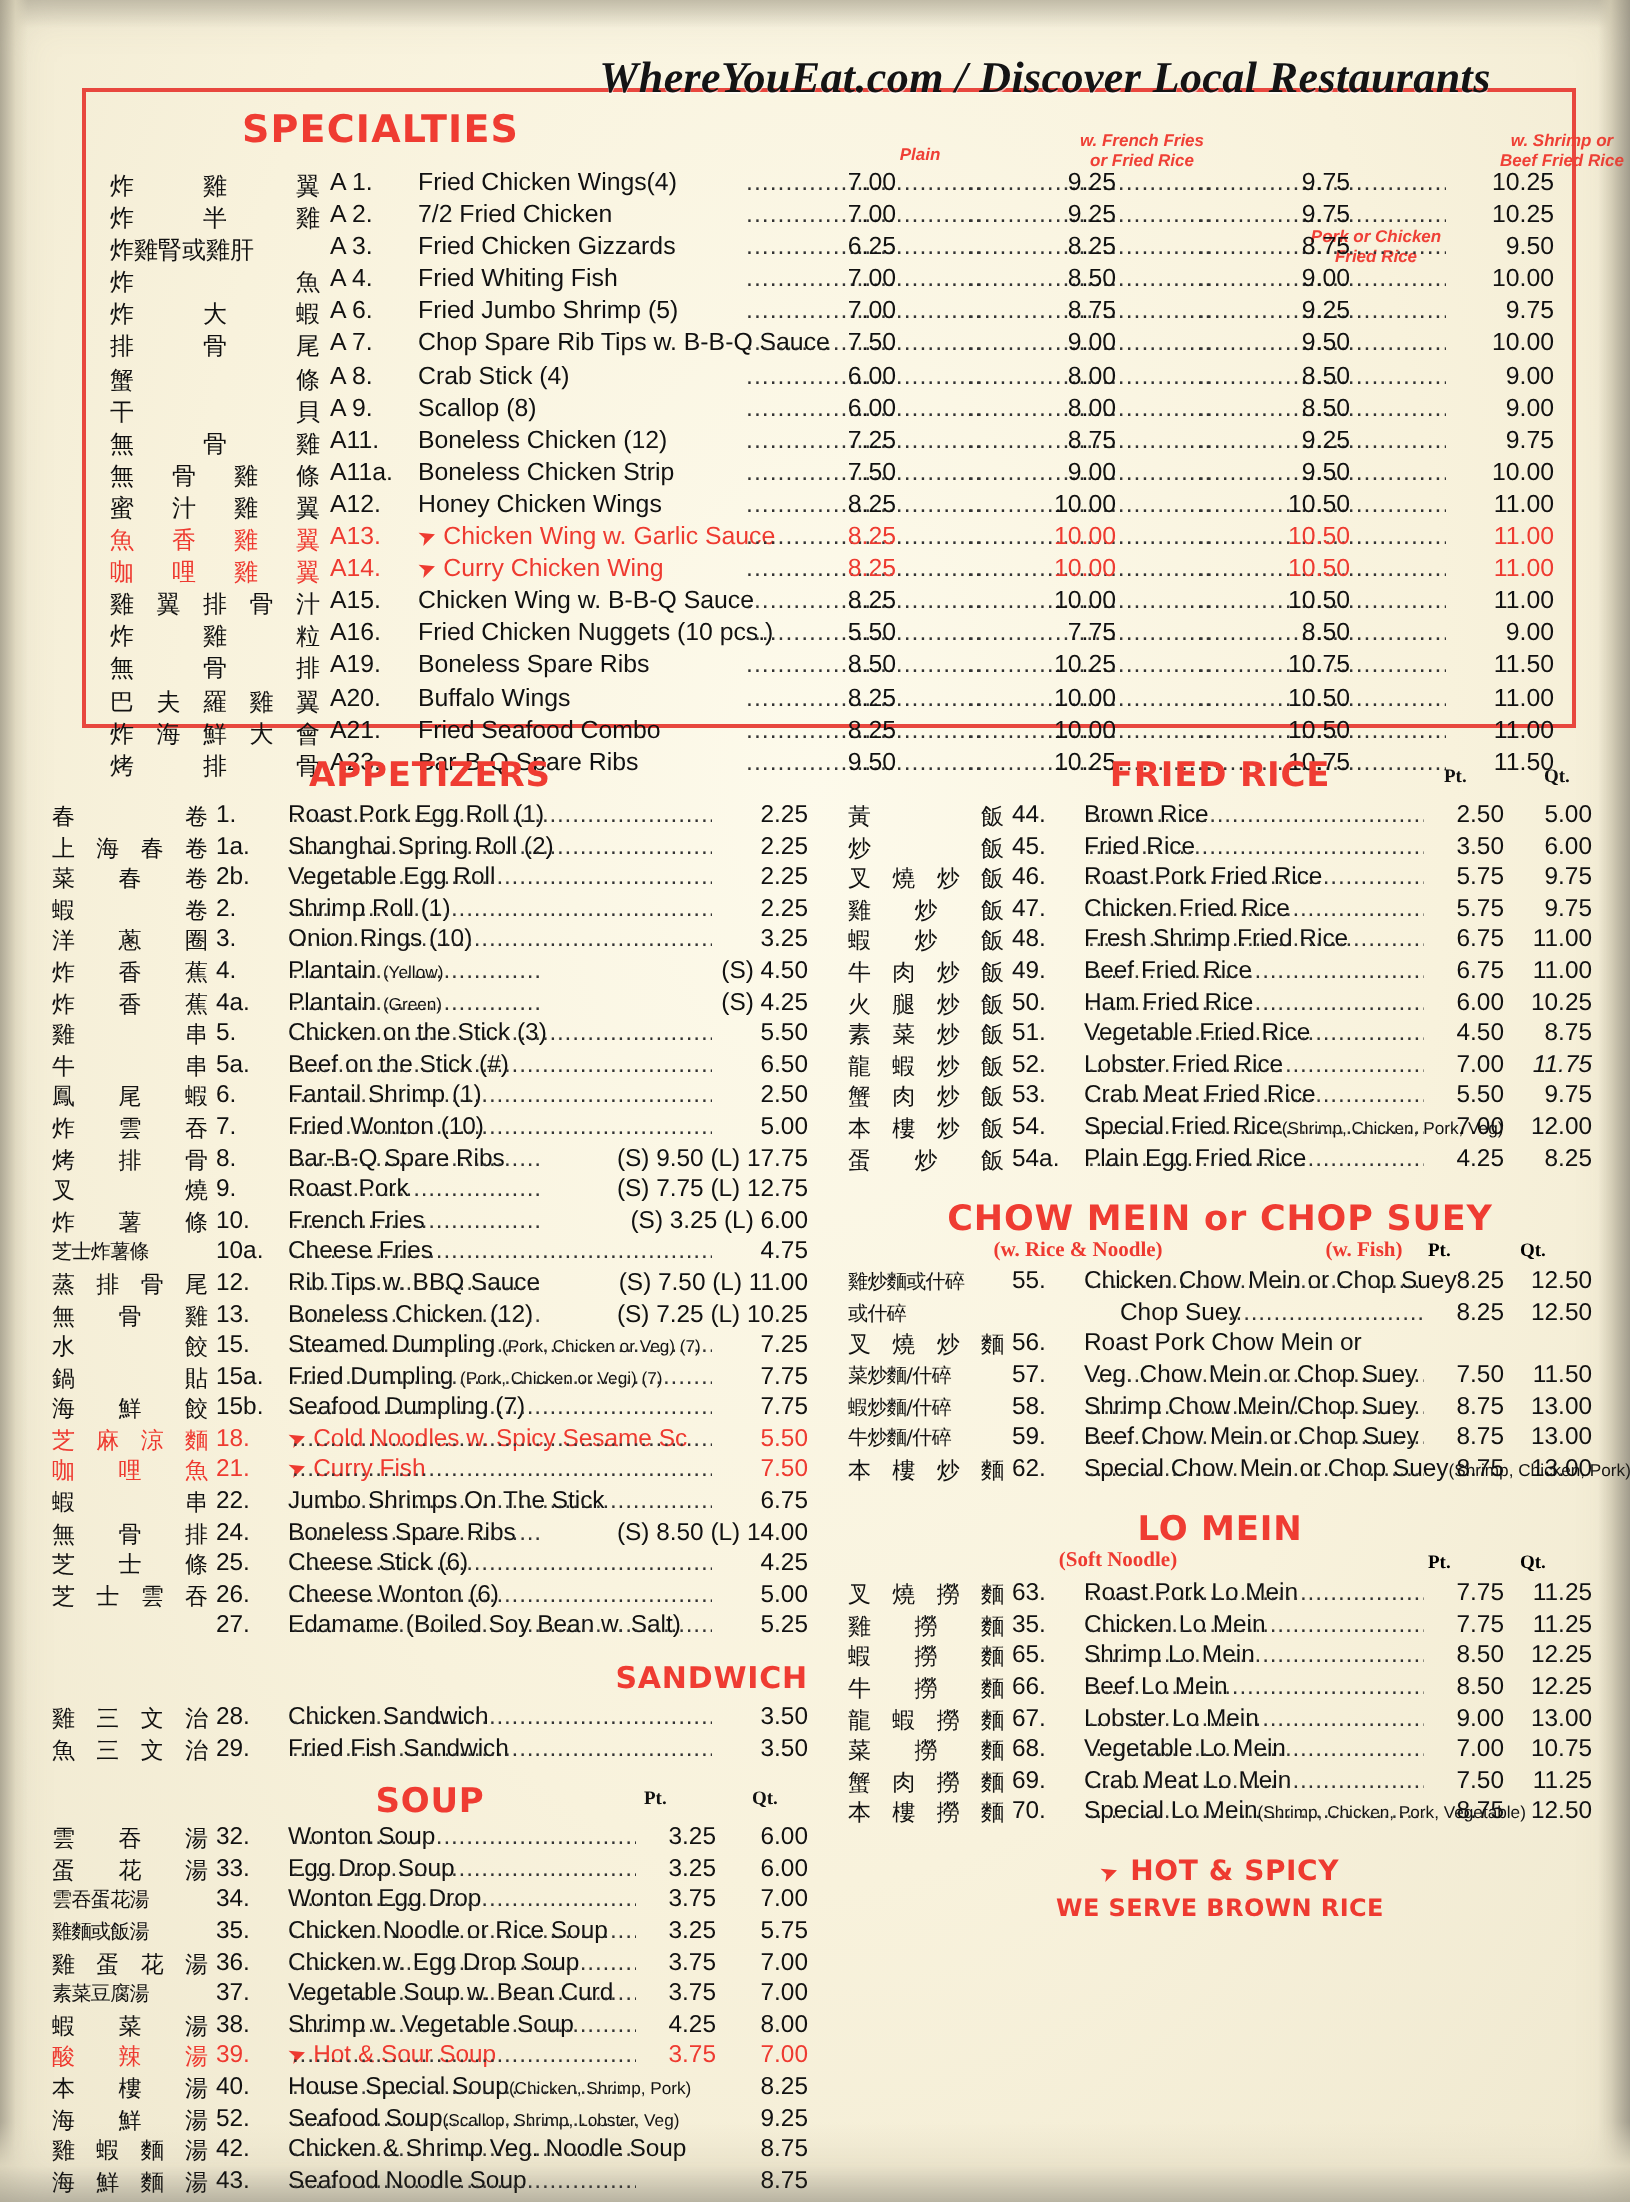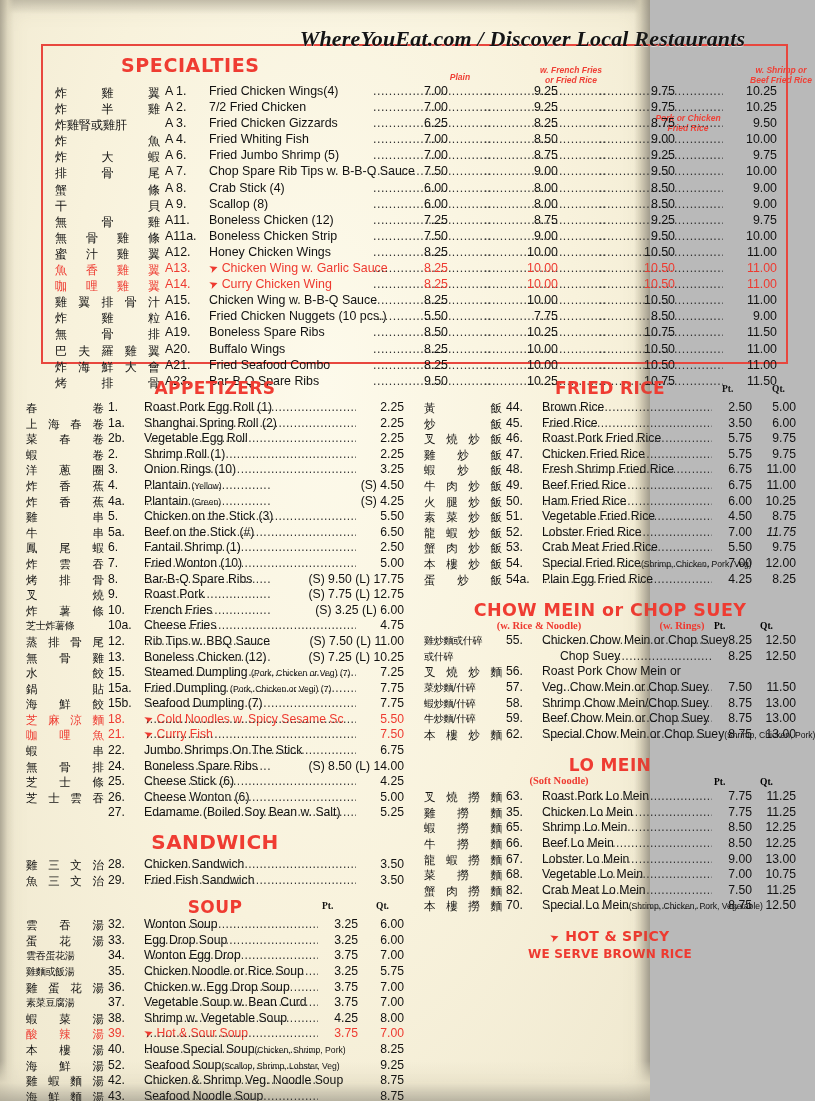--- a/index.html
+++ b/index.html
@@ -5,21 +5,21 @@
   * { box-sizing: border-box; }
   html, body { margin:0; padding:0; }
   body {
     width: 815px; height: 1101px;
     background: #b9b9b9;
     font-family: "Liberation Sans", sans-serif;
     overflow: hidden;
   }
   #page {
     position: relative;
-    width: 650px; height: 1101px;
+    width: 815px; height: 1101px;
     background: #fbf6e0;
     background-image:
       radial-gradient(ellipse at 50% 35%, #fdfaeb 0%, #f8f2dc 55%, #efe8cf 100%);
   }
   
   #page:before {
     content:""; position:absolute; left:0; top:0; right:0; bottom:0;
     box-shadow: inset 0 0 26px rgba(120,110,85,.28);
     pointer-events:none; z-index:40;
   }
@@ -83,21 +83,21 @@
   
   .col { position:absolute; z-index:10; }
   .colL { left:26px; top:378px; width:378px; }
   .colR { left:424px; top:378px; width:372px; }
 
   .sec-title {
     text-align:center; color:#ef3c32; font-weight:800;
     font-family:"DejaVu Sans", sans-serif; letter-spacing:.4px;
   }
   .st-app  { font-size:17px; margin-bottom:2px; }
-  .st-sand { font-size:20px; }
+  .st-sand { font-size:15px;text-align:right; }
   .st-soup { font-size:17px; }
   .st-fr   { font-size:17px; margin-bottom:1px; }
   .st-cm   { font-size:17.5px; }
   .st-lo   { font-size:17px; }
   .sub-red { text-align:center; color:#ee3a30; font-weight:700; font-size:10.5px;
              font-family:"Liberation Serif", serif; }
 
   .row { position:relative; height:15.6px; font-size:12.2px; color:#111; }
   .row.red, .row.red .cn2 { color:#ee3a30; }
   .cn2 { position:absolute; left:0; top:1px; width:78px; font-size:11.5px;
@@ -1087,21 +1087,21 @@
           <div class="name">Plain Egg Fried Rice</div>
           <div class="dots" style="left:120px;right:84px;">..........................................................................................</div>
           <div class="pr" style="right:44px;width:40px;">4.25</div>
           <div class="pr" style="right:0;width:40px;">8.25</div>
         </div>
       </div>
 
     <div class="sec-title st-cm" style="margin-top:13px;">CHOW MEIN or CHOP SUEY</div>
     <div style="position:relative;height:13px;">
       <div class="sub-red" style="position:absolute;left:20px;top:0;width:190px;">(w. Rice &amp; Noodle)</div>
-      <div class="sub-red" style="position:absolute;left:198px;top:0;width:120px;">(w. Rings)</div>
+      <div class="sub-red" style="position:absolute;left:198px;top:0;width:120px;">(w. Fish)</div>
       <b style="position:absolute;left:290px;top:1px;font-size:9.5px;font-family:'Liberation Serif',serif;">Pt.</b>
       <b style="position:absolute;left:336px;top:1px;font-size:9.5px;font-family:'Liberation Serif',serif;">Qt.</b>
     </div>
     <div id="cm-rows">
         <div class="row">
           <div class="cn2 tight">
             <span>雞炒麵或什碎</span>
           </div>
           <div class="num">55.</div>
           <div class="name">Chicken Chow Mein or Chop Suey</div>
@@ -1256,21 +1256,21 @@
           <div class="pr" style="right:44px;width:40px;">7.00</div>
           <div class="pr" style="right:0;width:40px;">10.75</div>
         </div>
         <div class="row">
           <div class="cn2">
             <span>蟹</span>
             <span>肉</span>
             <span>撈</span>
             <span>麵</span>
           </div>
-          <div class="num">82.</div>
+          <div class="num">69.</div>
           <div class="name">Crab Meat Lo Mein</div>
           <div class="dots" style="left:120px;right:84px;">..........................................................................................</div>
           <div class="pr" style="right:44px;width:40px;">7.50</div>
           <div class="pr" style="right:0;width:40px;">11.25</div>
         </div>
         <div class="row">
           <div class="cn2">
             <span>本</span>
             <span>樓</span>
             <span>撈</span>

